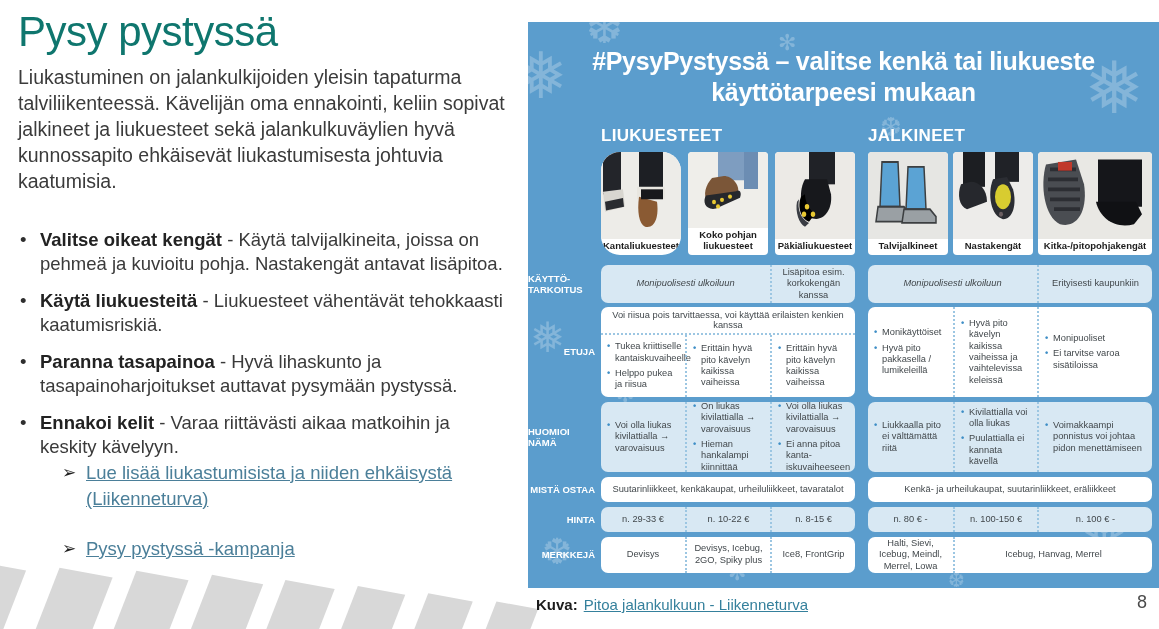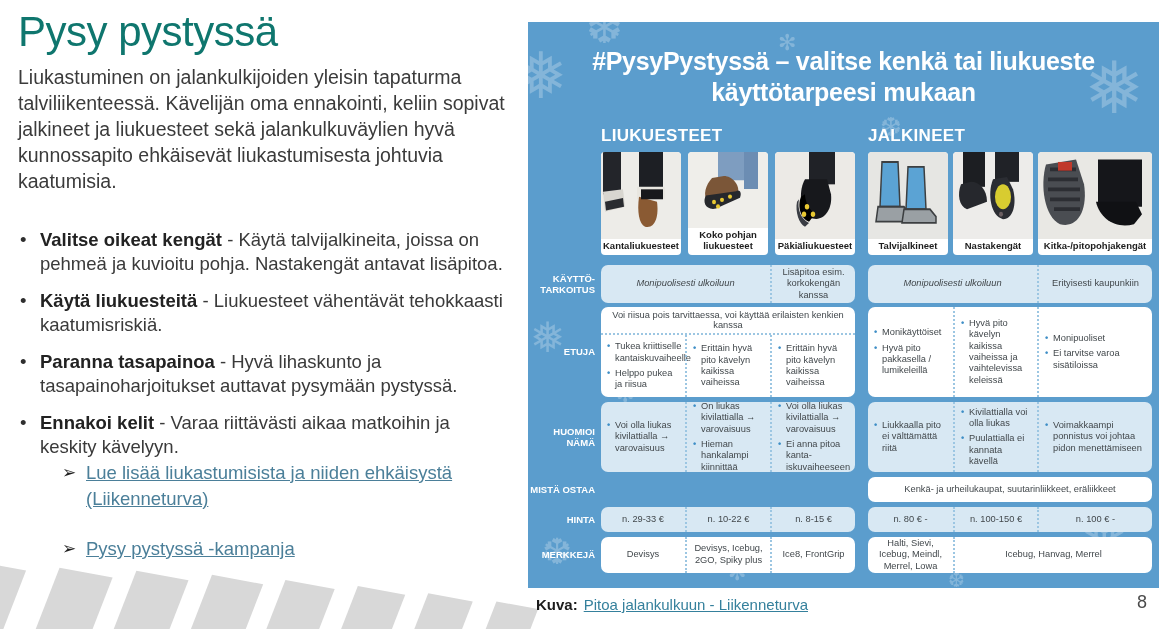--- a/index.html
+++ b/index.html
@@ -34,21 +34,21 @@
   .sec-h{position:absolute;top:104px;color:#fff;font-size:17px;font-weight:800;letter-spacing:.3px;}
   
   .card{position:absolute;top:130px;height:103px;background:#fff;border-radius:4px;
         display:flex;flex-direction:column;overflow:hidden;}
   .photo{flex:1;min-height:0;}
   .photo svg{display:block;width:100%;height:100%;}
   .plabel{padding:2px 2px 3px;text-align:center;font-size:9.5px;font-weight:bold;
           color:#1d1d1d;line-height:1.15;}
   
   .rlabel{position:absolute;left:0;width:70px;display:flex;align-items:center;justify-content:flex-end;
-          text-align:right;color:#fff;font-size:9.5px;font-weight:800;line-height:1.2;padding-right:3px;
+          text-align:left;color:#fff;font-size:9.5px;font-weight:800;line-height:1.2;padding-right:3px;
           box-sizing:border-box;}
   .band{position:absolute;border-radius:7px;box-sizing:border-box;display:flex;overflow:hidden;}
   .band.light{background:#d8e8f3;}
   .band.white{background:#ffffff;}
   .gL{left:73px;width:254px;}
   .gJ{left:340px;width:284px;}
   .cell{display:flex;align-items:center;justify-content:center;text-align:center;
         font-size:9.3px;color:#42484c;line-height:1.25;padding:2px 5px;box-sizing:border-box;}
   .sep{border-left:2px dotted #9cc6e2;}
   .span2{flex:none;width:169px;font-style:italic;}
@@ -126,21 +126,21 @@
     <span class="flake" style="left:14px;top:512px;font-size:36px;">❆</span>
     <span class="flake" style="left:552px;top:492px;font-size:58px;">❅</span>
     <span class="flake" style="left:200px;top:540px;font-size:22px;">✻</span>
     <span class="flake" style="left:420px;top:548px;font-size:20px;">❆</span>
 
     <div class="ig-title">#PysyPystyssä – valitse kenkä tai liukueste käyttötarpeesi mukaan</div>
 
     <div class="sec-h" style="left:73px;">LIUKUESTEET</div>
     <div class="sec-h" style="left:340px;">JALKINEET</div>
 
-    <div class="card" style="left:73px;width:80px;">
+    <div class="card" style="left:73px;width:80px;border-radius:19px;">
       <div class="photo">
         <svg viewBox="0 0 80 70" preserveAspectRatio="none">
             <rect width="80" height="70" fill="#edece8"></rect>
             <rect x="2" y="0" width="18" height="34" fill="#23252a"></rect>
             <path d="M2 32 L22 30 L24 44 L4 48 Z" fill="#d8d6d0"></path>
             <path d="M4 40 L22 37 L23 44 L5 47 Z" fill="#2a2c30"></path>
             <rect x="38" y="0" width="24" height="30" fill="#1d1f24"></rect>
             <path d="M36 28 h28 v10 h-28 z" fill="#e8e6e0"></path>
             <path d="M38 36 C36 48 38 58 44 60 C54 62 58 52 56 40 Z" fill="#8a5a33"></path>
             <rect x="40" y="30" width="22" height="8" fill="#17181c"></rect>
@@ -341,20 +341,23 @@
         <div class="bcol wf sep">
           <div class="bi">
               <span class="bdot">•</span>
               <span>Voimakkaampi ponnistus voi johtaa pidon menettämiseen</span>
             </div>
         </div>
       </div>
     </div>
 
     <div class="rlabel" style="top:455px;height:25px;">MISTÄ OSTAA</div>
+    <div class="band white gL" style="top:455px;height:25px;">
+      <div class="cell full">Suutarinliikkeet, kenkäkaupat, urheiluliikkeet, tavaratalot</div>
+    </div>
     <div class="band white gJ" style="top:455px;height:25px;">
       <div class="cell full">Kenkä- ja urheilukaupat, suutarinliikkeet, eräliikkeet</div>
     </div>
 
     <div class="rlabel" style="top:485px;height:25px;">HINTA</div>
     <div class="band light gL" style="top:485px;height:25px;">
       <div class="cell w84">n. 29-33 €</div>
       <div class="cell w85 sep">n. 10-22 €</div>
       <div class="cell wf sep">n. 8-15 €</div>
     </div>

